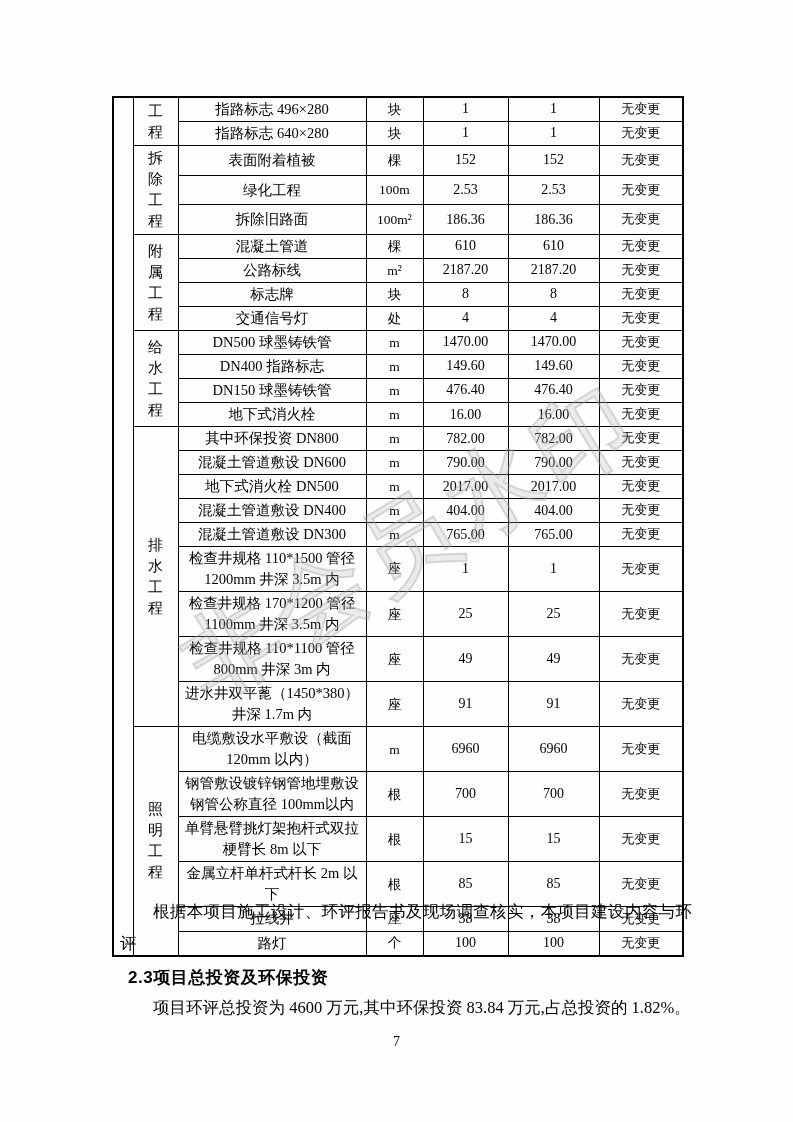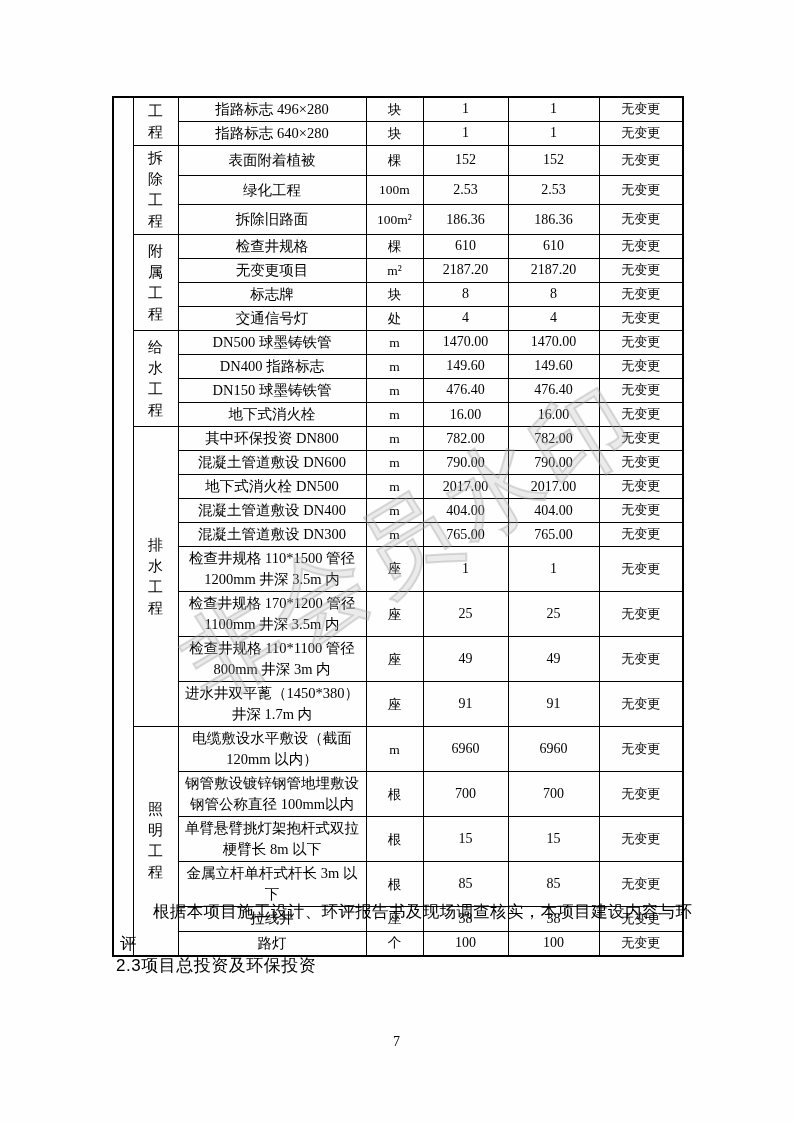--- a/index.html
+++ b/index.html
@@ -65,24 +65,24 @@
     line-height: 32px;
     text-align: justify;
     margin: 8px;
   }
   .para .indent { text-indent: 2em; }
   #para-verification { top: 888px; }
   .section-heading {
     position: absolute;
     left: 112px;
     top: 950px;
-    margin: 4px;
+    margin: 16px;
     font-family: "Liberation Sans", "DejaVu Sans", sans-serif;
     font-size: 17px;
-    font-weight: normal;
+    font-weight: bold;
     letter-spacing: 0.5px;
   }
   #para-investment { top: 984px; white-space: nowrap; }
   .page-number {
     position: absolute;
     top: 1034px;
     left: 0;
     width: 100%;
     text-align: center;
     font-size: 14px;
@@ -150,28 +150,28 @@
           <td class="num-cell">186.36</td>
           <td class="status-cell">无变更</td>
         </tr>
         <tr>
           <td rowspan="4" class="cat-cell">
             <div>附</div>
             <div>属</div>
             <div>工</div>
             <div>程</div>
           </td>
-          <td class="item-cell">检查井规格</td>
+          <td class="item-cell">混凝土管道</td>
           <td class="unit-cell">棵</td>
           <td class="num-cell">610</td>
           <td class="num-cell">610</td>
           <td class="status-cell">无变更</td>
         </tr>
         <tr>
-          <td class="item-cell">无变更项目</td>
+          <td class="item-cell">公路标线</td>
           <td class="unit-cell">m²</td>
           <td class="num-cell">2187.20</td>
           <td class="num-cell">2187.20</td>
           <td class="status-cell">无变更</td>
         </tr>
         <tr>
           <td class="item-cell">标志牌</td>
           <td class="unit-cell">块</td>
           <td class="num-cell">8</td>
           <td class="num-cell">8</td>
@@ -308,21 +308,21 @@
           <td class="status-cell">无变更</td>
         </tr>
         <tr>
           <td class="item-cell">单臂悬臂挑灯架抱杆式双拉梗臂长 8m 以下</td>
           <td class="unit-cell">根</td>
           <td class="num-cell">15</td>
           <td class="num-cell">15</td>
           <td class="status-cell">无变更</td>
         </tr>
         <tr>
-          <td class="item-cell">金属立杆单杆式杆长 3m 以下</td>
+          <td class="item-cell">金属立杆单杆式杆长 2m 以下</td>
           <td class="unit-cell">根</td>
           <td class="num-cell">85</td>
           <td class="num-cell">85</td>
           <td class="status-cell">无变更</td>
         </tr>
         <tr>
           <td class="item-cell">拉线井</td>
           <td class="unit-cell">座</td>
           <td class="num-cell">38</td>
           <td class="num-cell">38</td>
@@ -339,16 +339,19 @@
   </table>
 
   <div class="watermark">非会员水印</div>
 
   <div class="para" id="para-verification">
     <div class="indent">根据本项目施工设计、环评报告书及现场调查核实，本项目建设内容与环评</div>
   </div>
 
   <h2 class="section-heading">2.3项目总投资及环保投资</h2>
 
+  <p class="para" id="para-investment">
+    <span class="indent" style="display:block">项目环评总投资为 4600 万元,其中环保投资 83.84 万元,占总投资的 1.82%。</span>
+  </p>
 
   <div class="page-number">7</div>
 
 </div>
 
 </body></html>

